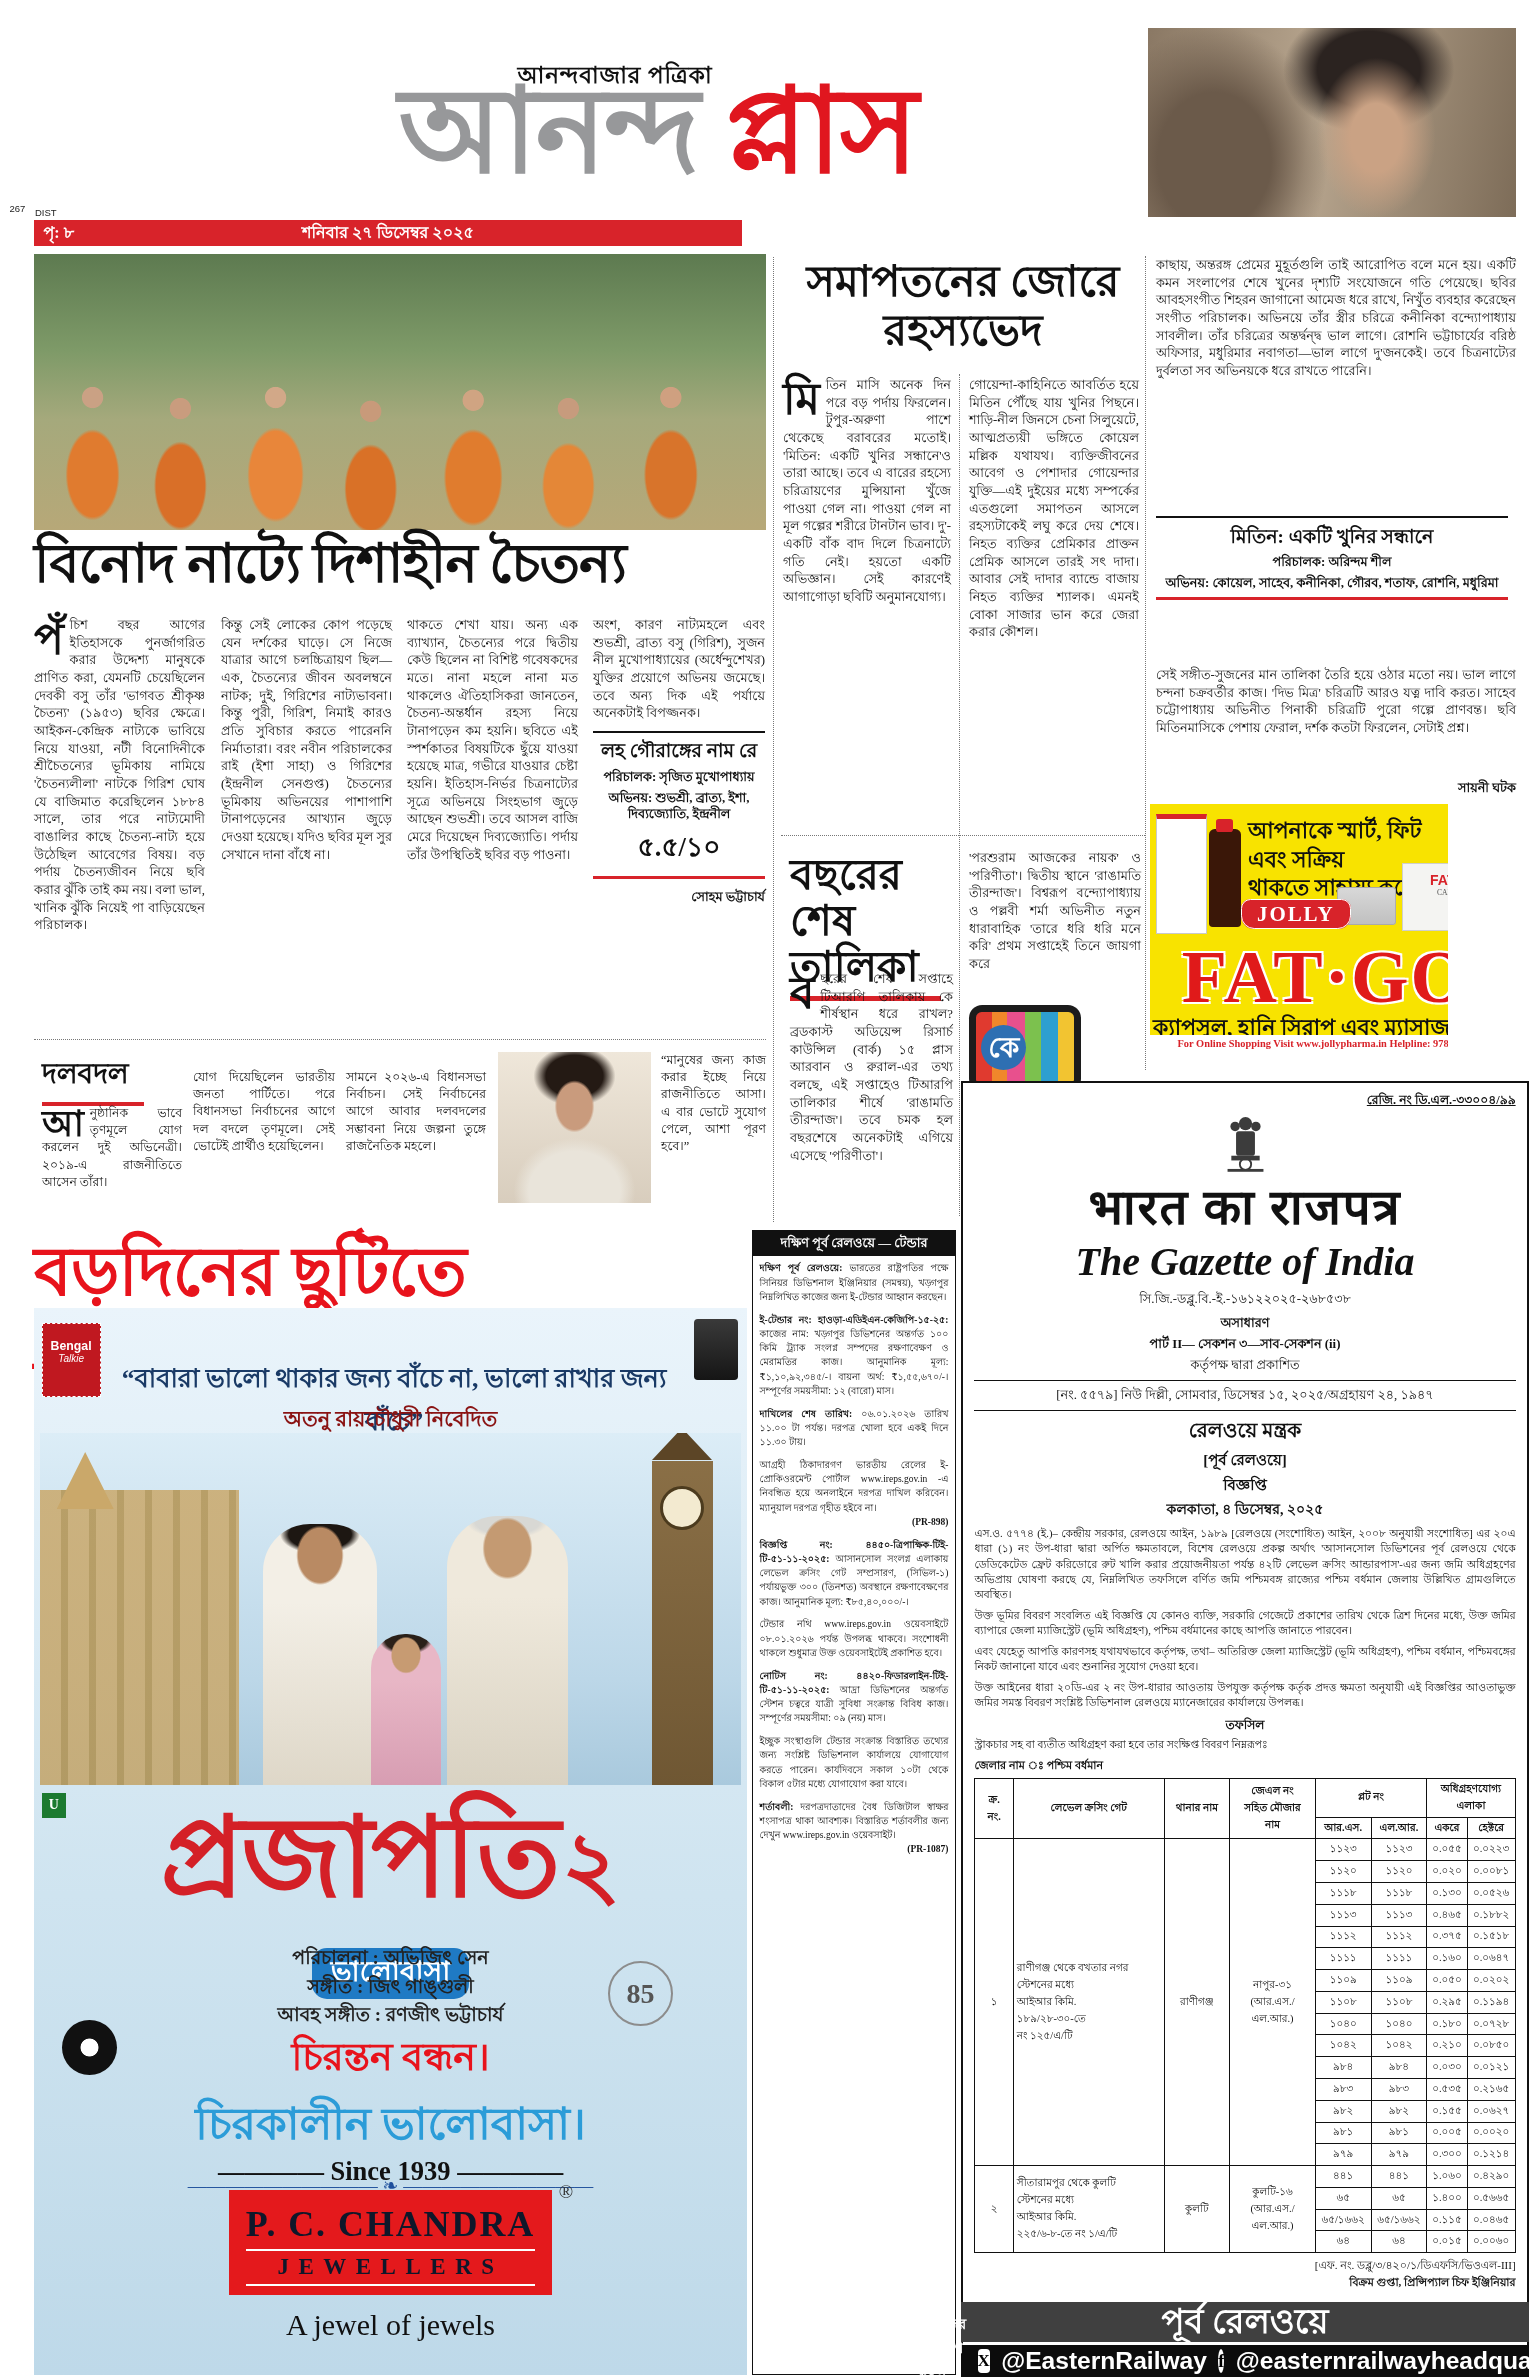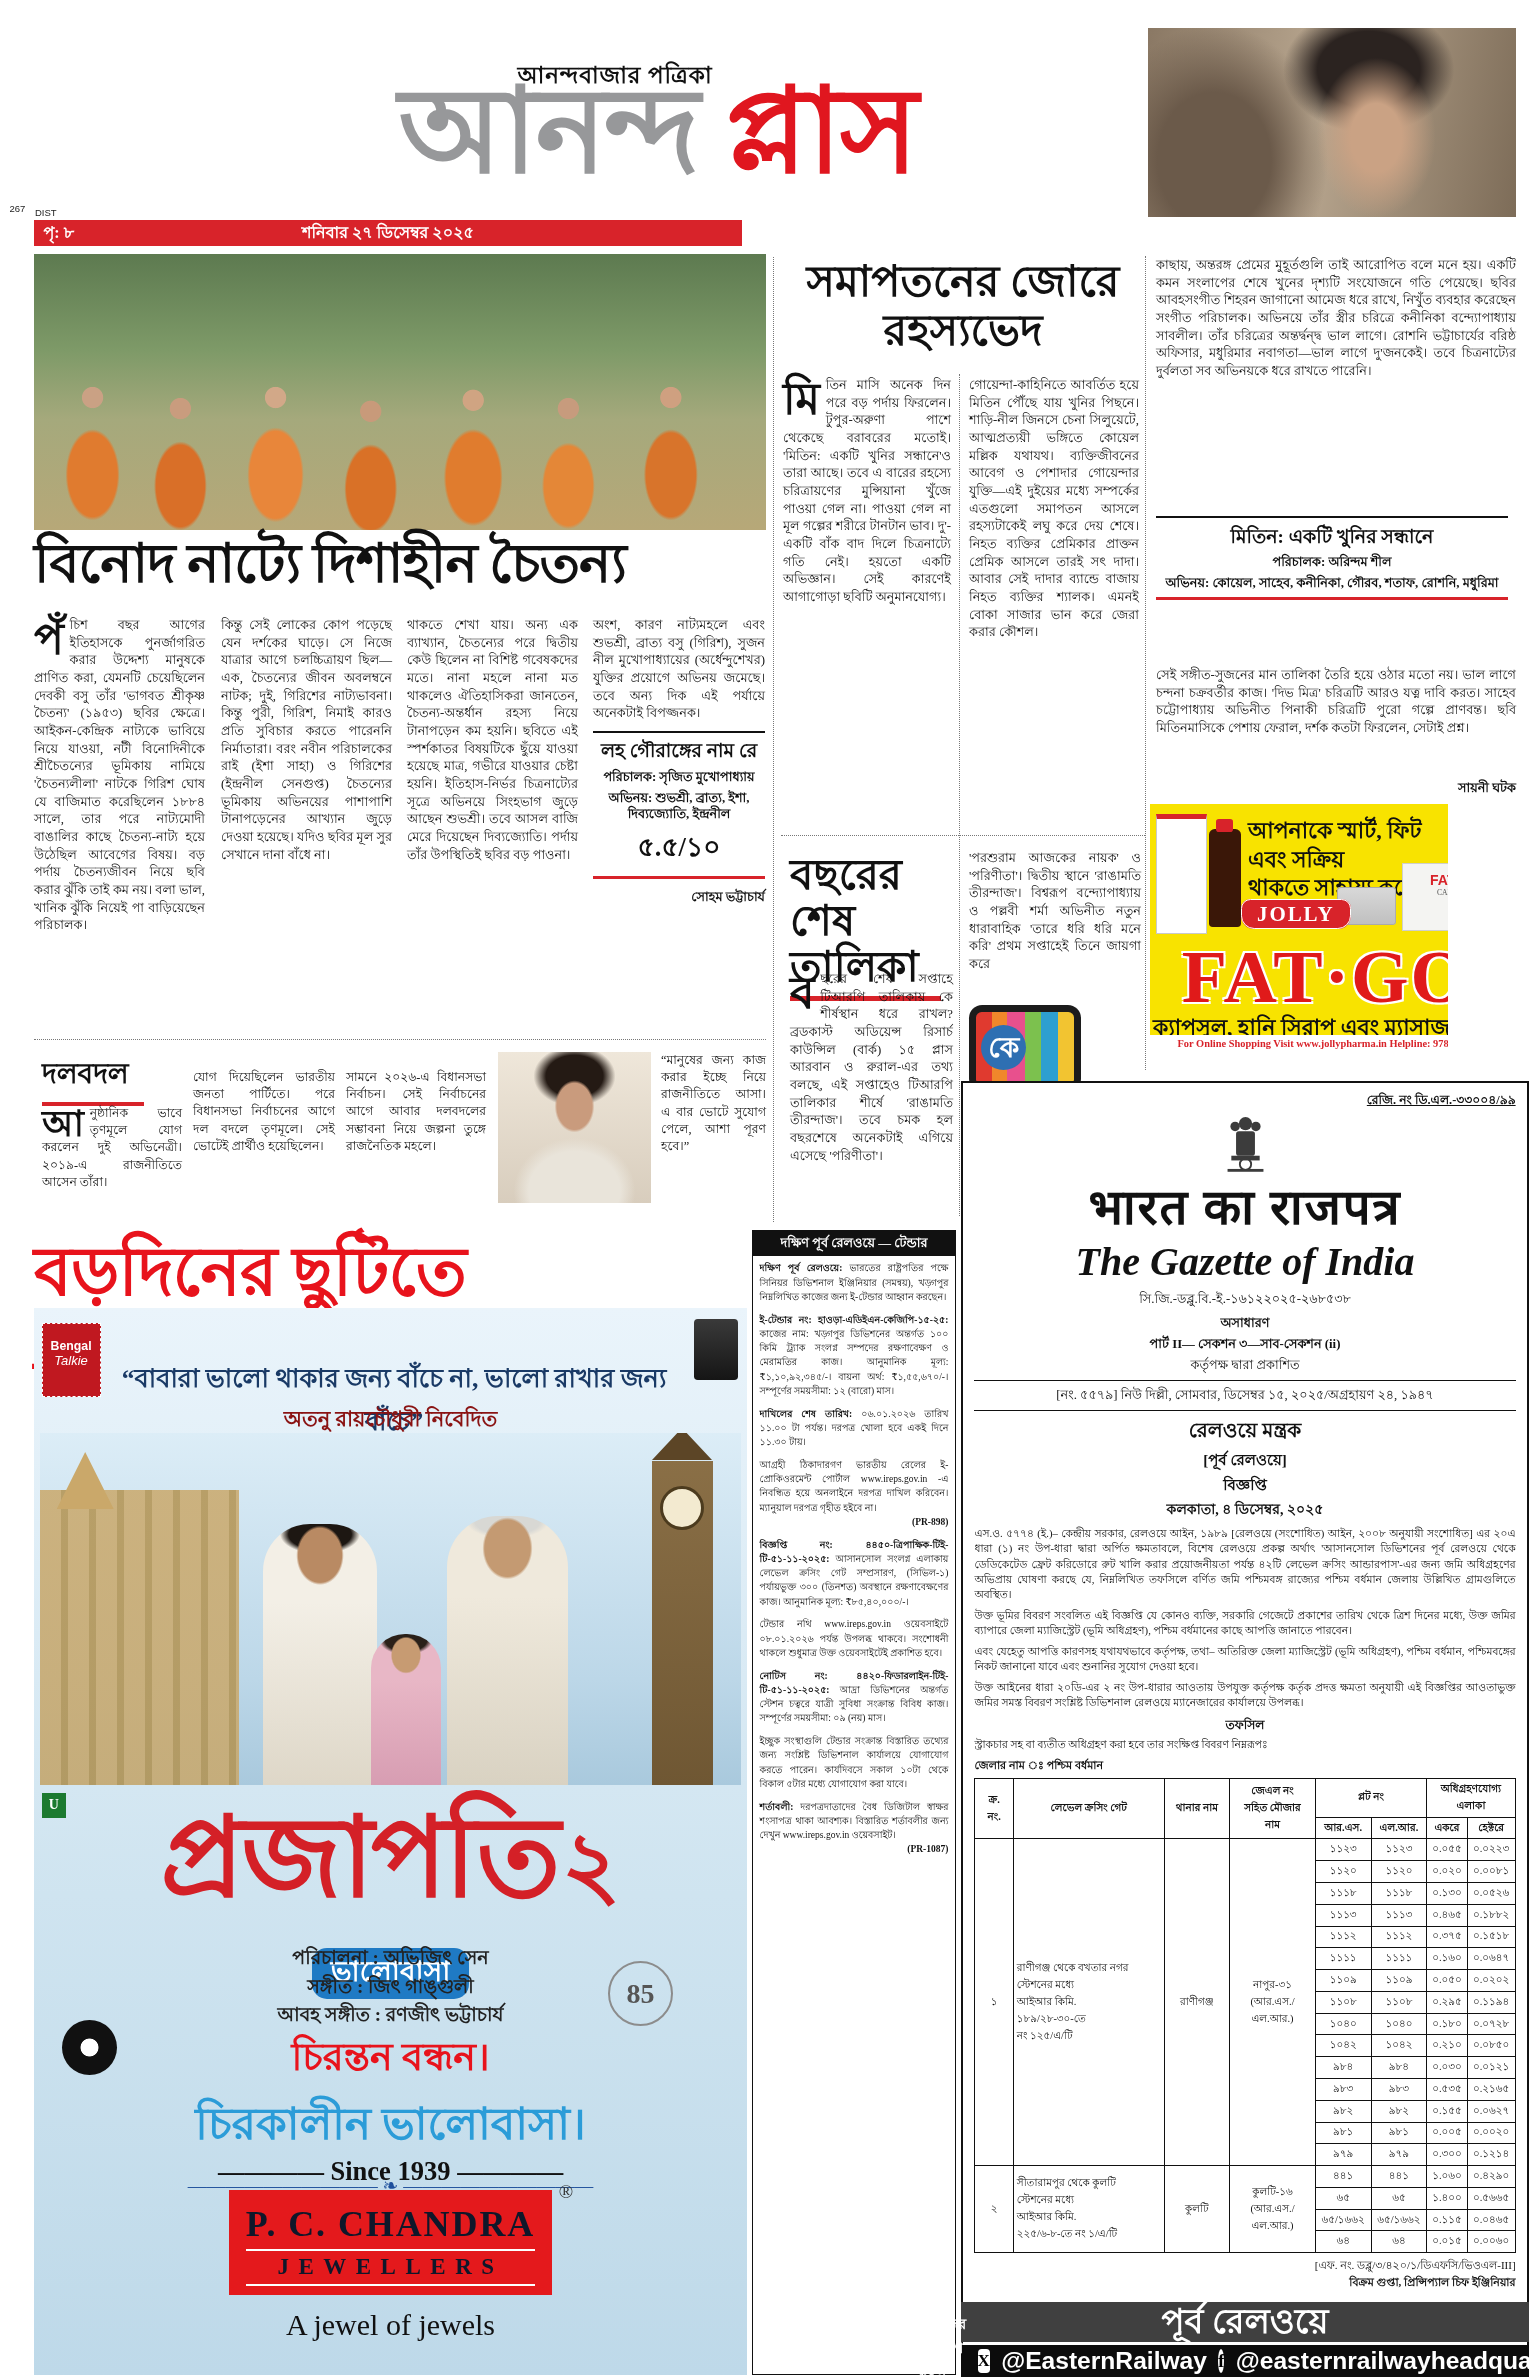--- a/index.html
+++ b/index.html
@@ -236,21 +236,21 @@
       radial-gradient(76px 66px at 50% 92%, #e9e4da 60%, transparent 80%),
       linear-gradient(#efe7da,#d8cdbd);"></div>
   <div class="abs bt2 just" style="left:661px;top:1052px;width:105px;height:151px;">“মানুষের জন্য কাজ করার ইচ্ছে নিয়ে রাজনীতিতে আসা। এ বার ভোটে সুযোগ পেলে, আশা পূরণ হবে।”</div>
 
   <div class="abs cinema" style="left:34px;top:1219px;width:719px;">বড়দিনের ছুটিতে সিনেমাহলে</div>
 
   <div class="abs mad" style="left:34px;top:1308px;width:713px;height:1067px;">
 
     <div class="abs" style="left:7.6px;top:15px;width:57px;height:72px;background:#c01820;border:1.9px dashed #fff;color:#fff;text-align:center;font-family:'Liberation Sans',sans-serif;">
       <div style="font-size:12.3px;font-weight:bold;margin-top:15px;">Bengal</div>
-      <div style="font-size:13px;font-style:italic;">Talkie</div>
+      <div style="font-size:10px;font-style:italic;">Talkie</div>
     </div>
 
     <div class="abs" style="right:9.5px;top:11.4px;width:44px;height:61px;background:linear-gradient(#3a3a3a,#151515);border-radius:3.8px;"></div>
     <div class="abs c tagline" style="left:57px;top:51px;width:606px;">“বাবারা ভালো থাকার জন্য বাঁচে না, ভালো রাখার জন্য বাঁচে”</div>
     <div class="abs c presenter" style="left:0;top:95px;width:713px;">অতনু রায়চৌধুরী নিবেদিত</div>
 
     <div class="abs ph" style="left:5.7px;top:125px;width:701px;height:352px;background:linear-gradient(#dcedf7,#bcd7e8 70%,#a9c9dd);">
 
       <div class="abs" style="left:0;top:57px;width:199px;height:295px;background:repeating-linear-gradient(90deg,#caa86a 0 21px,#b3924f 21px 28px);opacity:.85;"></div>
       <div class="abs" style="left:17px;top:19px;width:57px;height:57px;background:#caa86a;clip-path:polygon(50% 0,100% 100%,0 100%);"></div>

